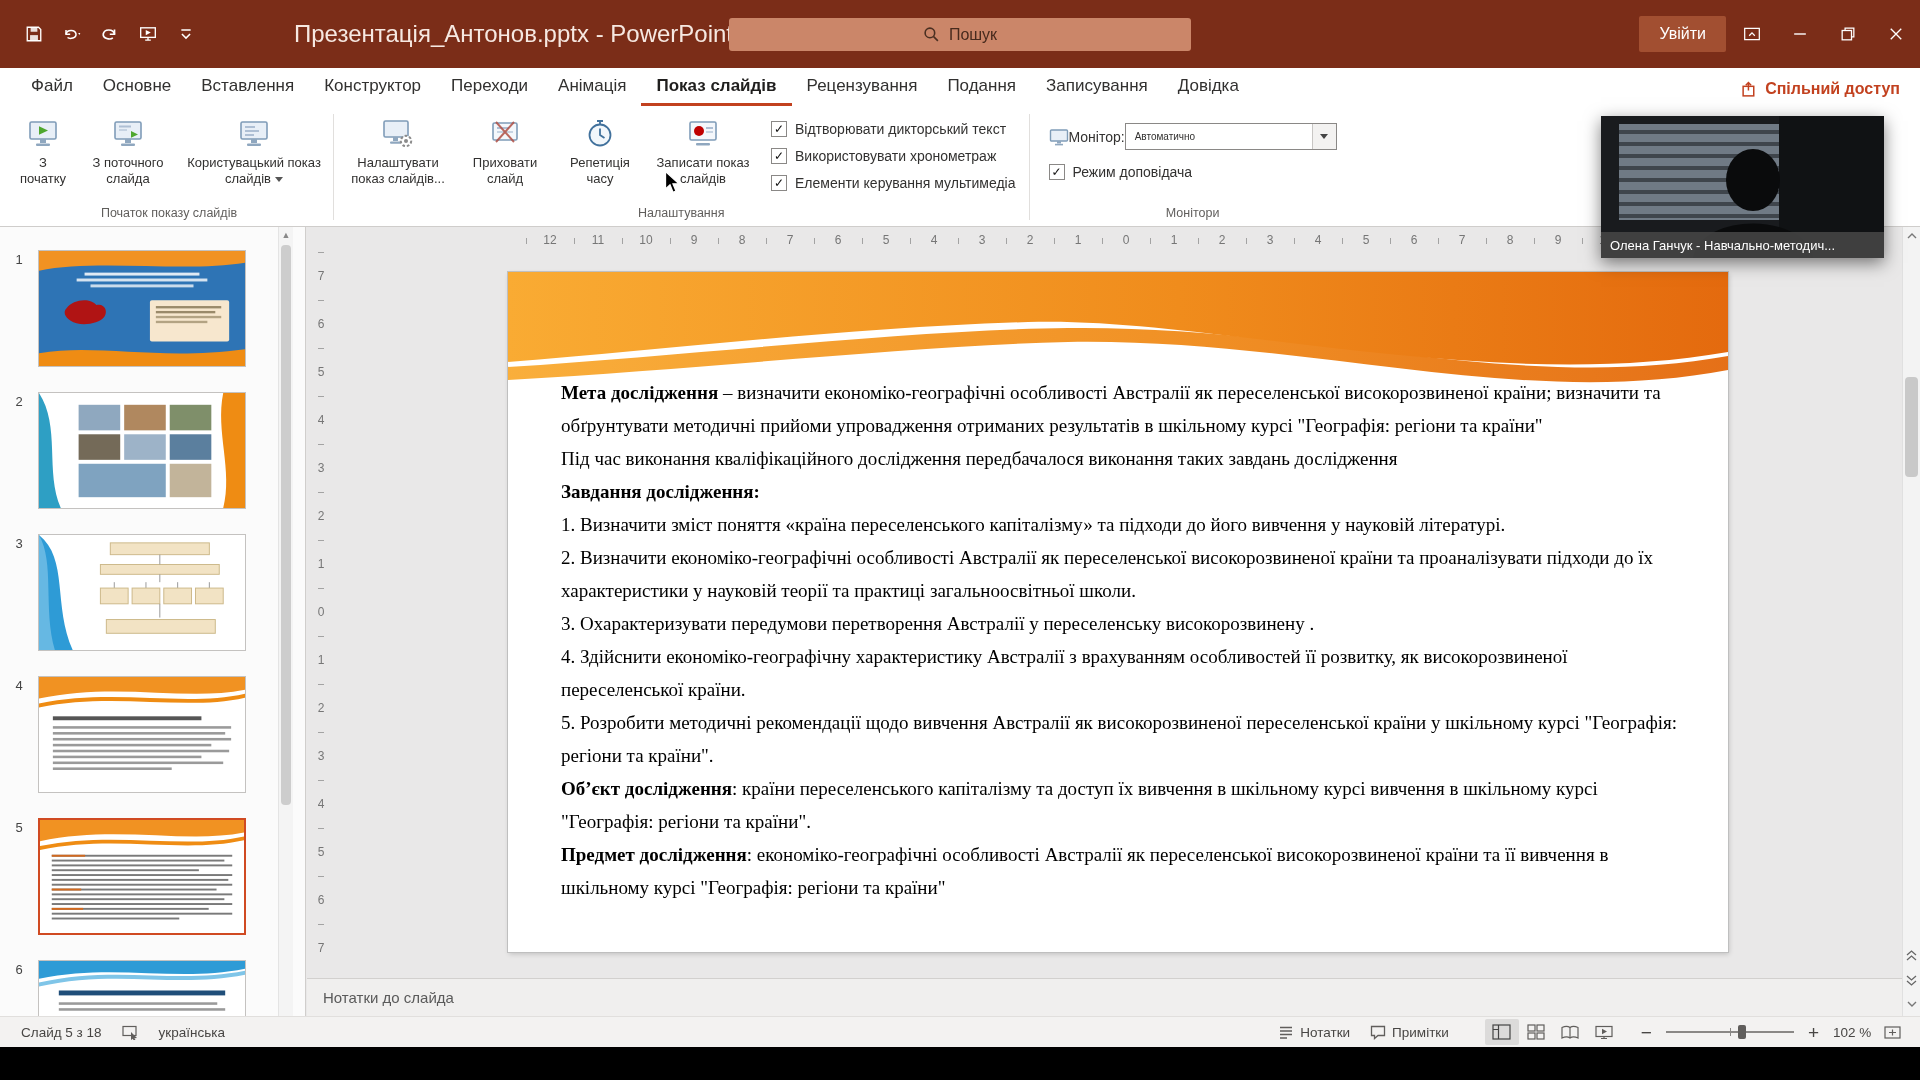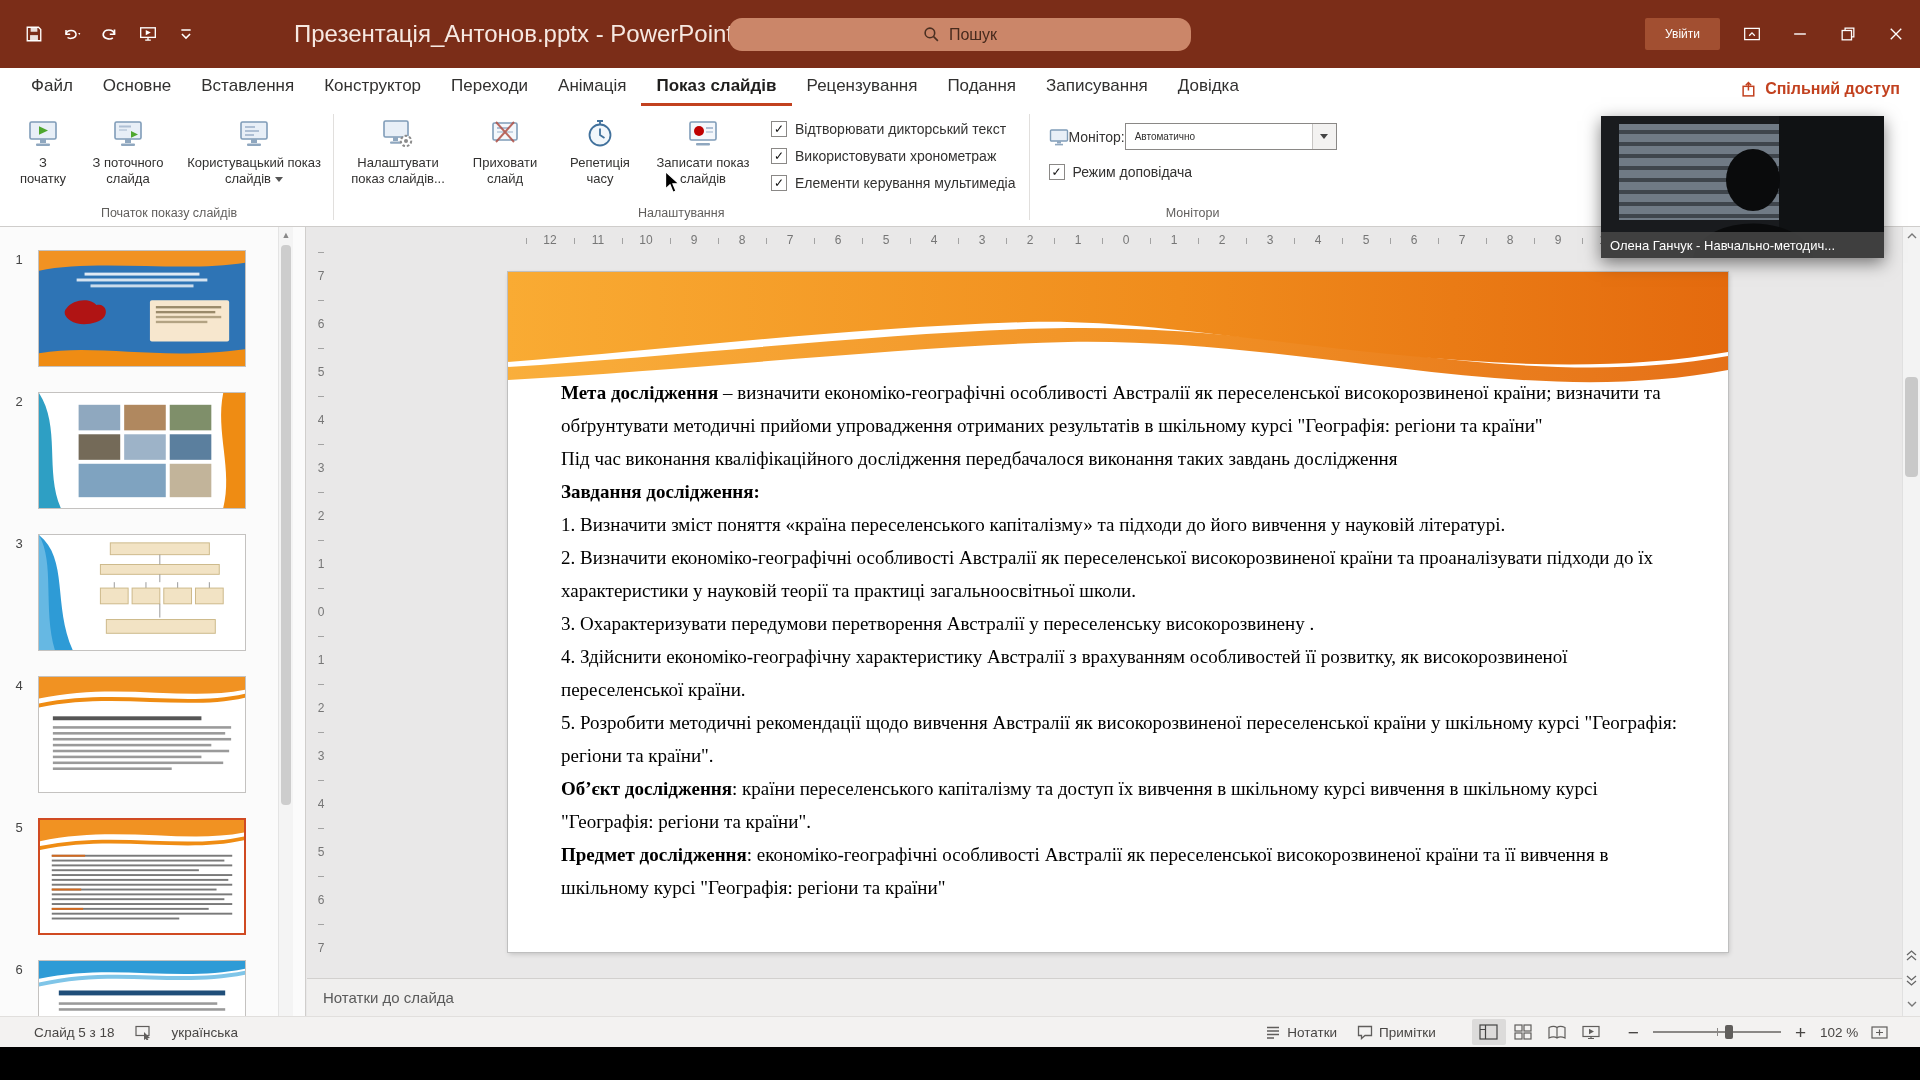--- a/index.html
+++ b/index.html
@@ -15,23 +15,23 @@
   }
   *{box-sizing:border-box;margin:0;padding:0}
   body{background:#222;font-family:"Liberation Sans",sans-serif}
   .screen{position:relative;width:1920px;height:1080px;background:#fff;overflow:hidden}
 
   
   .titlebar{position:absolute;top:0;left:0;right:0;height:68px;background:var(--maroon);color:#fff;display:flex;align-items:center}
   .qat{display:flex;align-items:center;gap:14px;padding-left:22px}
   .qat .qbtn{width:24px;height:24px;display:flex;align-items:center;justify-content:center;cursor:default}
   .title-text{margin-left:96px;font-size:24px;color:#f6e8e1;white-space:nowrap}
-  .search{position:absolute;left:50%;top:18px;transform:translateX(-50%);width:462px;height:33px;background:var(--search);border-radius:13px;display:flex;align-items:center;justify-content:center;gap:9px;color:#472a1d;font-size:16px}
+  .search{position:absolute;left:50%;top:18px;transform:translateX(-50%);width:462px;height:33px;background:var(--search);border-radius:3px;display:flex;align-items:center;justify-content:center;gap:9px;color:#472a1d;font-size:16px}
   .tb-right{position:absolute;right:0;top:0;height:68px;display:flex;align-items:center}
-  .signin{background:var(--signin);color:#fff;font-size:12px;padding:9px 20px;border-radius:2px;margin-right:8px}
+  .signin{background:var(--signin);color:#fff;font-size:16px;padding:9px 20px;border-radius:2px;margin-right:2px}
   .winbtn{width:48px;height:68px;display:flex;align-items:center;justify-content:center}
 
   
   .tabsrow{position:absolute;top:68px;left:0;right:0;height:38px;background:#fff;display:flex;align-items:flex-end;padding-left:16px}
   .tab{font-size:17px;color:var(--ink);padding:0 15px 10px;white-space:nowrap}
   .tab.active{color:#201f1e;font-weight:700;border-bottom:3px solid var(--red);padding-bottom:7px}
   .share{position:absolute;right:20px;bottom:8px;display:flex;align-items:center;gap:7px;color:var(--red);font-size:16px;font-weight:600}
 
   
   .ribbon{position:absolute;top:106px;left:0;right:0;height:121px;background:#fff;border-bottom:1px solid #cfcdcb;display:flex;padding:2px 6px 0 6px}
@@ -82,21 +82,21 @@
 
   .notesbar{position:absolute;left:0;right:0;bottom:0;height:38px;background:#f0efee;border-top:1px solid #d2d0ce;display:flex;align-items:center;padding-left:16px;font-size:15px;color:#5a5a5a}
 
   .mscroll{position:absolute;right:0;top:0;bottom:0;width:18px;background:#f3f3f3;border-left:1px solid #e0e0e0}
   .mscroll .arr{height:18px;display:flex;align-items:center;justify-content:center}
   .mthumb{position:absolute;left:2px;right:2px;top:150px;height:100px;background:#c9c9c9;border-radius:4px}
   .mbottom{position:absolute;left:0;right:0;bottom:0;display:flex;flex-direction:column}
   .mbottom .nav{height:24px;display:flex;align-items:center;justify-content:center}
 
   
-  .statusbar{position:absolute;left:0;right:0;top:1016px;height:31px;background:#f3f2f1;border-top:1px solid #e1dfdd;display:flex;align-items:center;font-size:13.5px;color:#484644;padding:0 24px}
+  .statusbar{position:absolute;left:0;right:0;top:1016px;height:31px;background:#f3f2f1;border-top:1px solid #e1dfdd;display:flex;align-items:center;font-size:13.5px;color:#484644;padding:0 11px}
   .sb{display:flex;align-items:center;gap:6px;padding:0 10px;white-space:nowrap}
   .sb svg{display:block}
   .spacer{flex:1}
   .viewbtn{width:34px;height:26px;display:flex;align-items:center;justify-content:center;border-radius:2px}
   .viewbtn.active{background:#dcdbda}
   .zoomtrack{width:128px;height:2px;background:#8a8886;position:relative;margin:0 10px}
   .zoomtrack .znotch{position:absolute;left:50%;top:-3px;width:1px;height:8px;background:#8a8886}
   .zoomtrack .zhandle{position:absolute;left:56%;top:-6px;width:8px;height:14px;background:#605e5c;border-radius:2px}
   .zpm{font-size:19px;color:#484644;padding:0 4px;line-height:1}
   .zval{width:52px;text-align:right;padding-right:6px}

